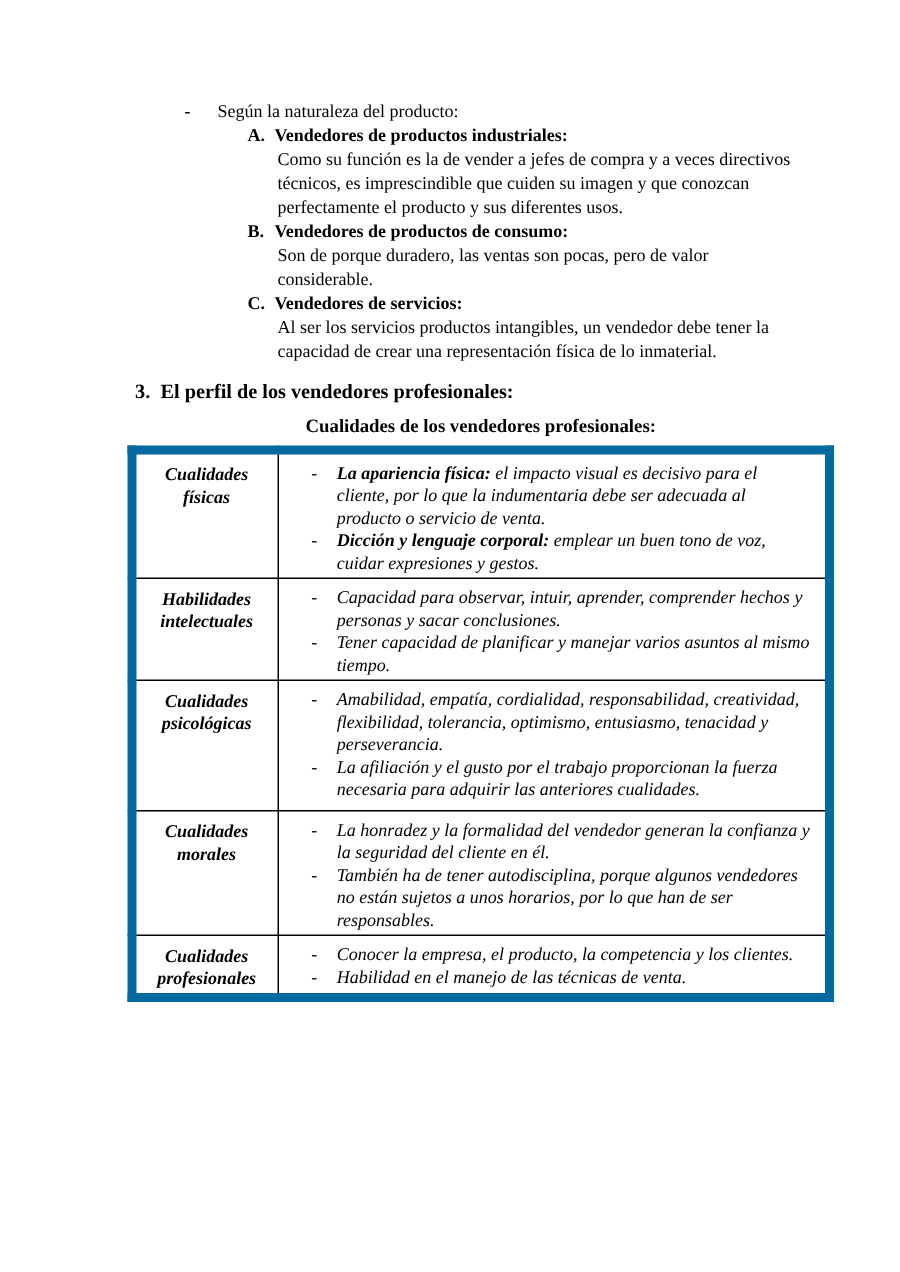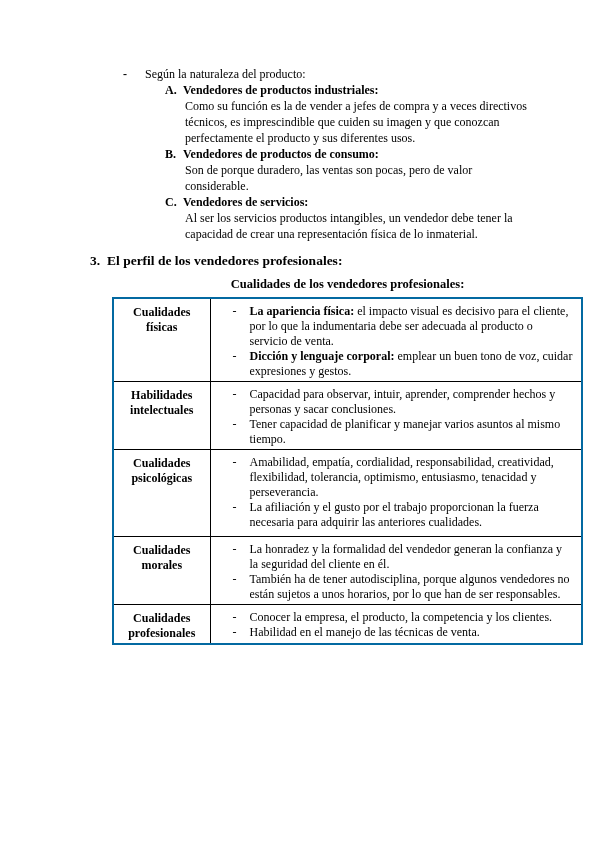--- a/index.html
+++ b/index.html
@@ -20,23 +20,23 @@
   .l2-item { margin-left:165px; line-height:16px; }
   .l2-head { display:flex; font-weight:bold; }
   .l2-letter { width:18px; flex:none; }
   .l2-body { margin-left:20px; width:352px; }
 
   
   .sec-head { margin-left:90px; margin-top:11px; display:flex; font-weight:bold; font-size:13.5px; line-height:16px; }
   .sec-num { width:17px; flex:none; }
 
   
-  .table-wrap { margin-left:112px; width:471px; margin-top:8px; }
+  .table-wrap { margin-left:85px; width:471px; margin-top:8px; }
   .tbl-title { text-align:center; font-weight:bold; font-size:12.5px; margin-bottom:5px; line-height:15px; }
-  table { border-collapse:collapse; width:100%; table-layout:fixed; border:2px solid #0369a1; }
+  table { border-collapse:collapse; width:100%; table-layout:fixed; border:6px solid #0369a1;font-style:italic; }
   td { border:1px solid #000; vertical-align:top; }
   td.cat { width:97px; font-weight:bold; text-align:center; padding:6px 3px 2px 3px; line-height:15px; }
   td.desc { padding:5px 8px 2px 22px; line-height:15px; }
   .bullet { display:flex; }
   .b-marker { width:17px; flex:none; }
   .b-text { flex:1; }
   .b-lead { font-weight:bold; }
   tr.r1 { height:79px; } tr.r2 { height:65px; } tr.r3 { height:87px; }
   tr.r4 { height:65px;padding-left:41px; } tr.r5 { height:38px; }
 </style>

